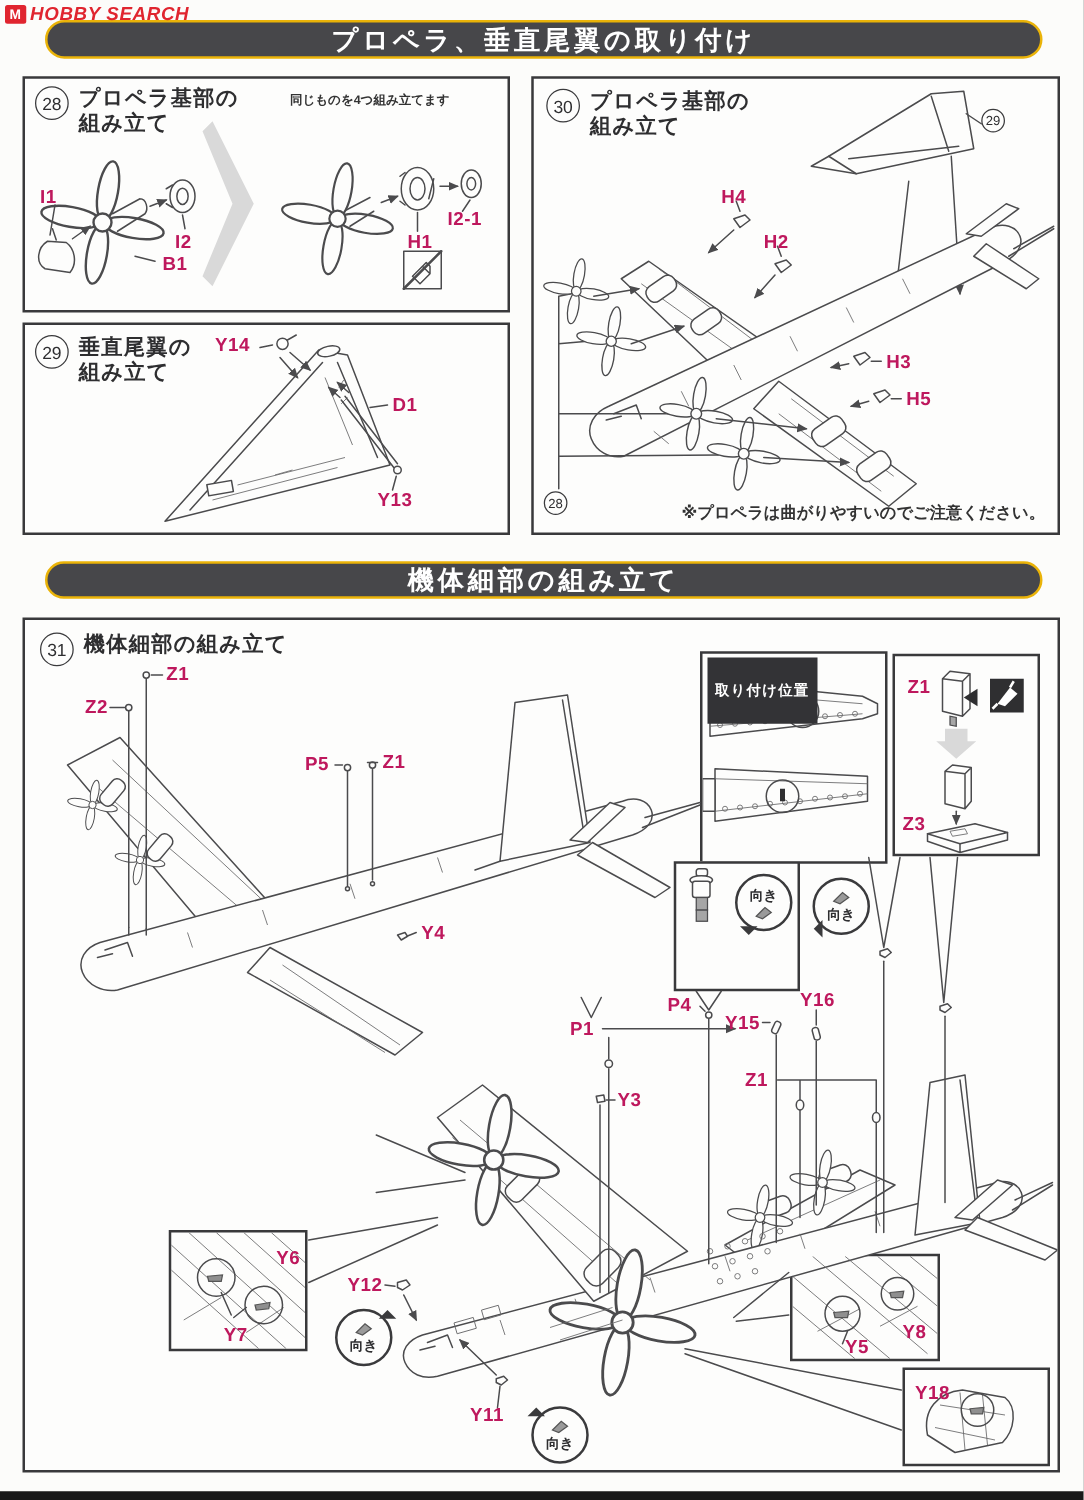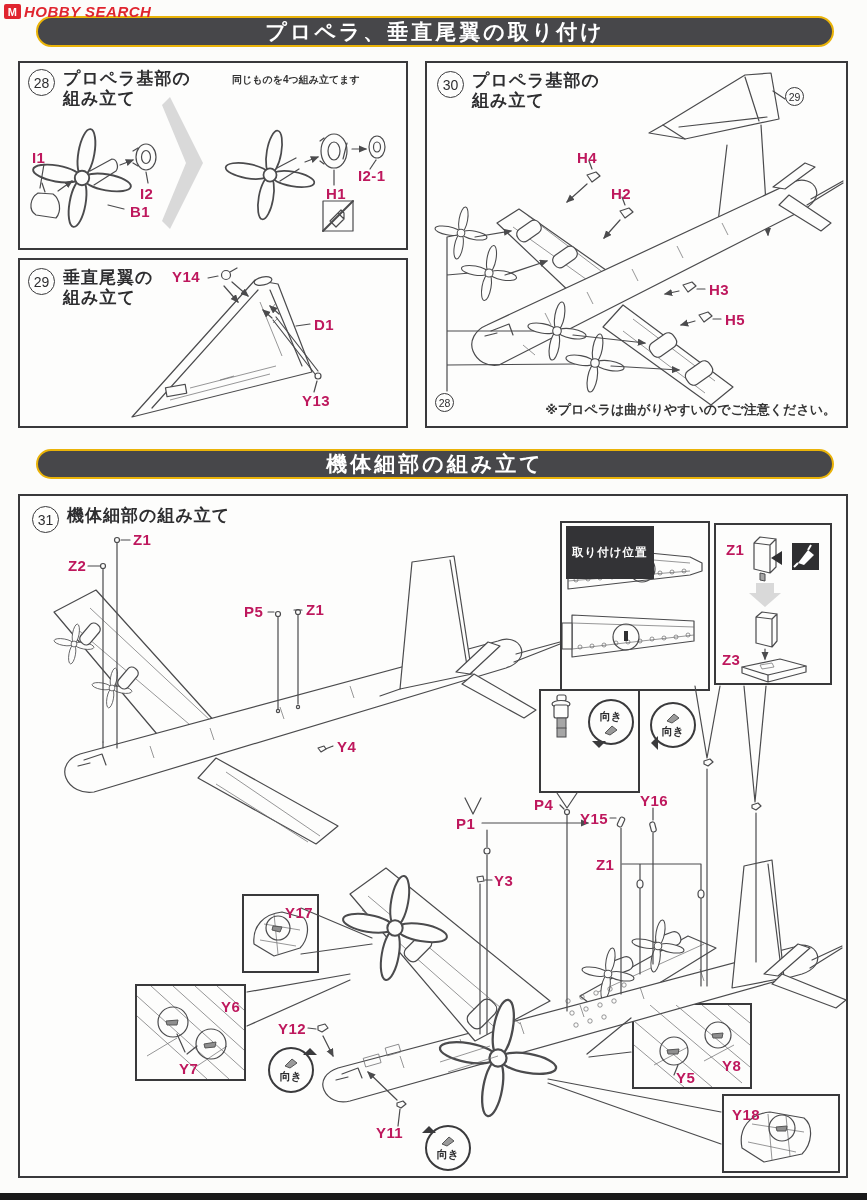--- a/index.html
+++ b/index.html
@@ -454,29 +454,20 @@
       <span class="mtail" style="right:-5px;top:-8px;border-bottom-color:#3a3a3c"></span>
     </div>
     <div class="muki" style="left:405px;top:629px">
       <svg width="18" height="12" viewBox="0 0 18 12">
           <polygon points="3,9 10,2 15,6 8,11" fill="#9a9a9a" stroke="#555" stroke-width="1"></polygon>
         </svg>
       <span>向き</span>
       <span class="mtail" style="left:-5px;top:-8px;border-bottom-color:#3a3a3c"></span>
     </div>
 
-    <div class="ibox" style="left:222px;top:398px;width:77px;height:79px">
-      <svg class="art" width="73" height="75" viewBox="0 0 73 75">
-        <path class="sf" d="M10,48 C8,30 20,18 38,16 L60,22 C66,30 64,44 56,52 L30,60 Z"></path>
-        <path class="lt" d="M16,44 L52,50 M20,28 L56,34 M30,18 L34,58"></path>
-        <circle class="s" cx="34" cy="32" r="12"></circle>
-        <polygon points="29,30 38,31 36,36 28,34" fill="#8f8f8f" stroke="#555" stroke-width="1"></polygon>
-      </svg>
-      <span class="plabel" style="right:4px;top:8px">Y17</span>
-    </div>
 
     <div class="ibox" style="left:115px;top:488px;width:111px;height:97px">
       <svg class="art" width="107" height="93" viewBox="0 0 107 93">
         <path class="lt" d="M0,30 L70,93 M0,10 L92,93 M14,0 L107,84 M36,0 L107,64 M58,0 L107,44 M80,0 L107,24"></path>
         <path class="lt" d="M10,70 L40,52 M60,80 L90,60"></path>
         <circle class="sf" cx="36" cy="36" r="15" style="fill:none"></circle>
         <polygon points="29,35 41,34 40,39 30,39" fill="#8f8f8f" stroke="#555" stroke-width="1"></polygon>
         <circle class="sf" cx="74" cy="58" r="15" style="fill:none"></circle>
         <polygon points="67,58 79,56 78,61 68,62" fill="#8f8f8f" stroke="#555" stroke-width="1"></polygon>
         <path class="s" d="M40,48 L48,66 M60,60 L50,68"></path>

